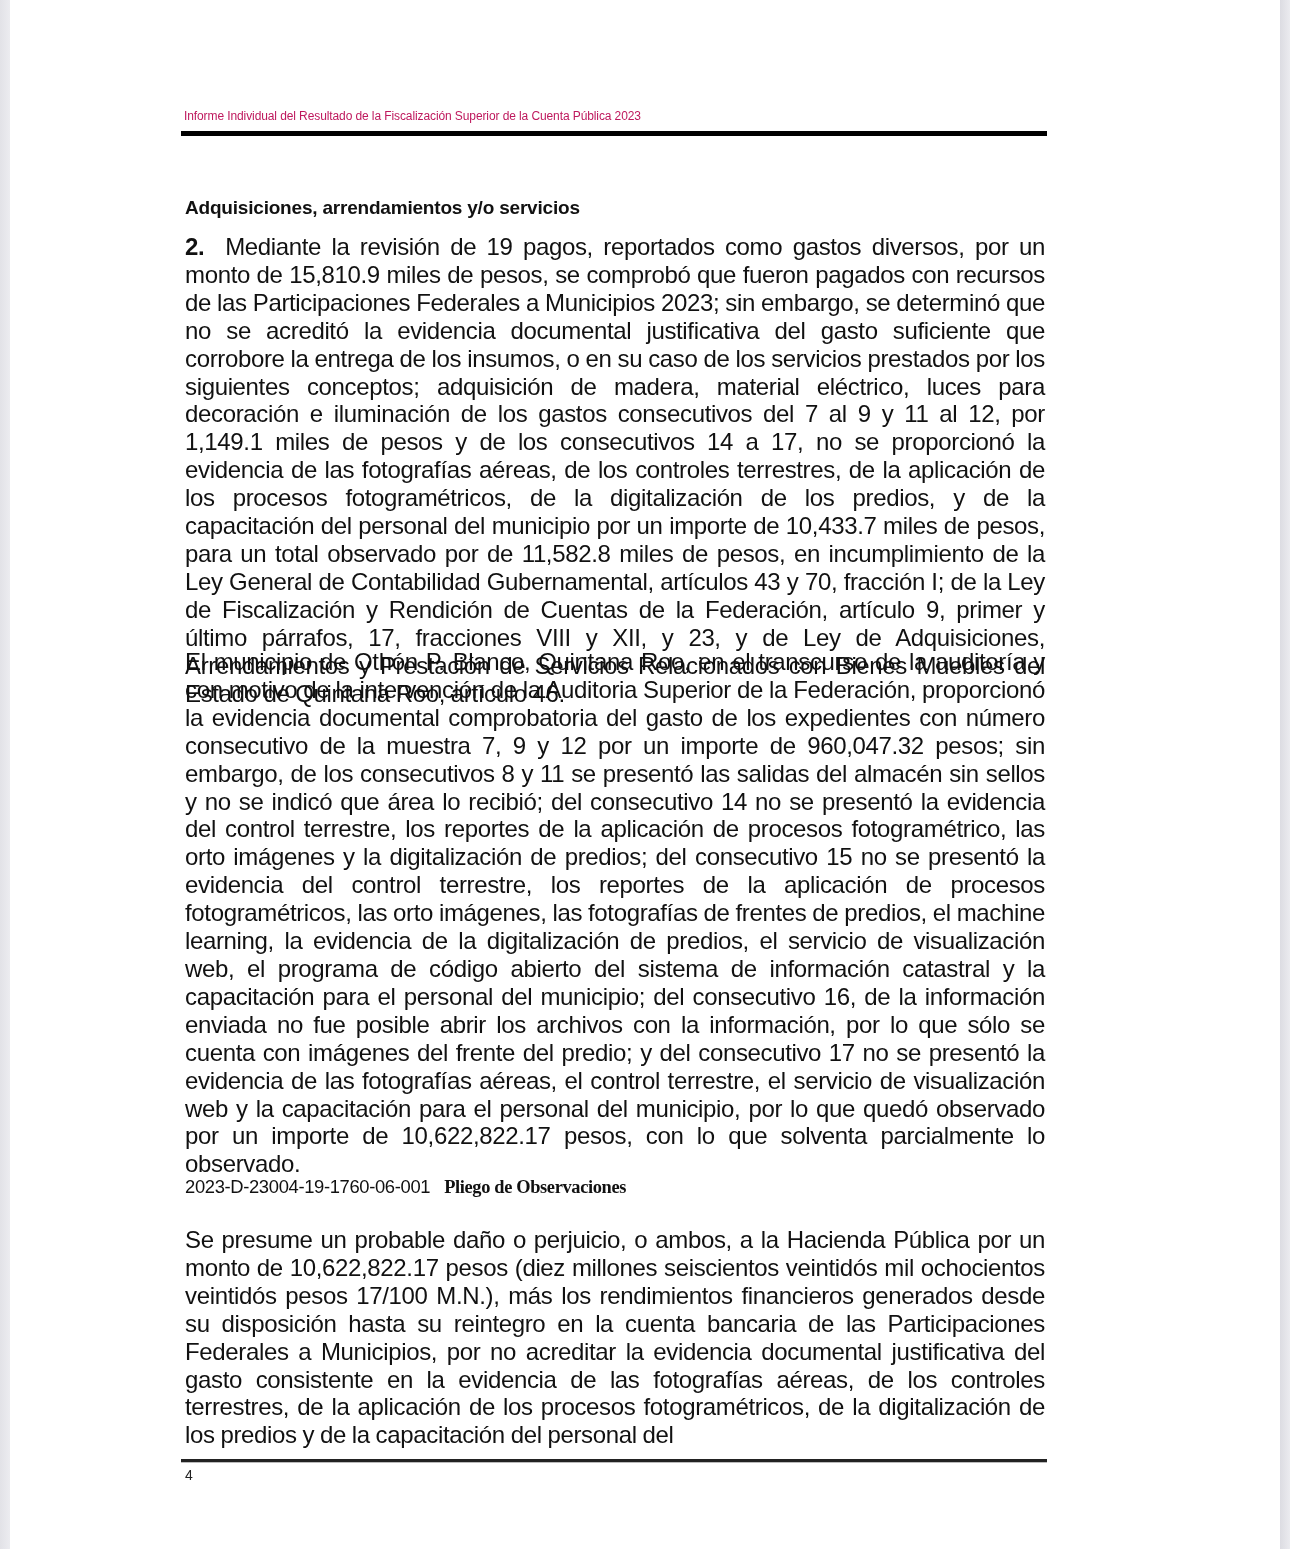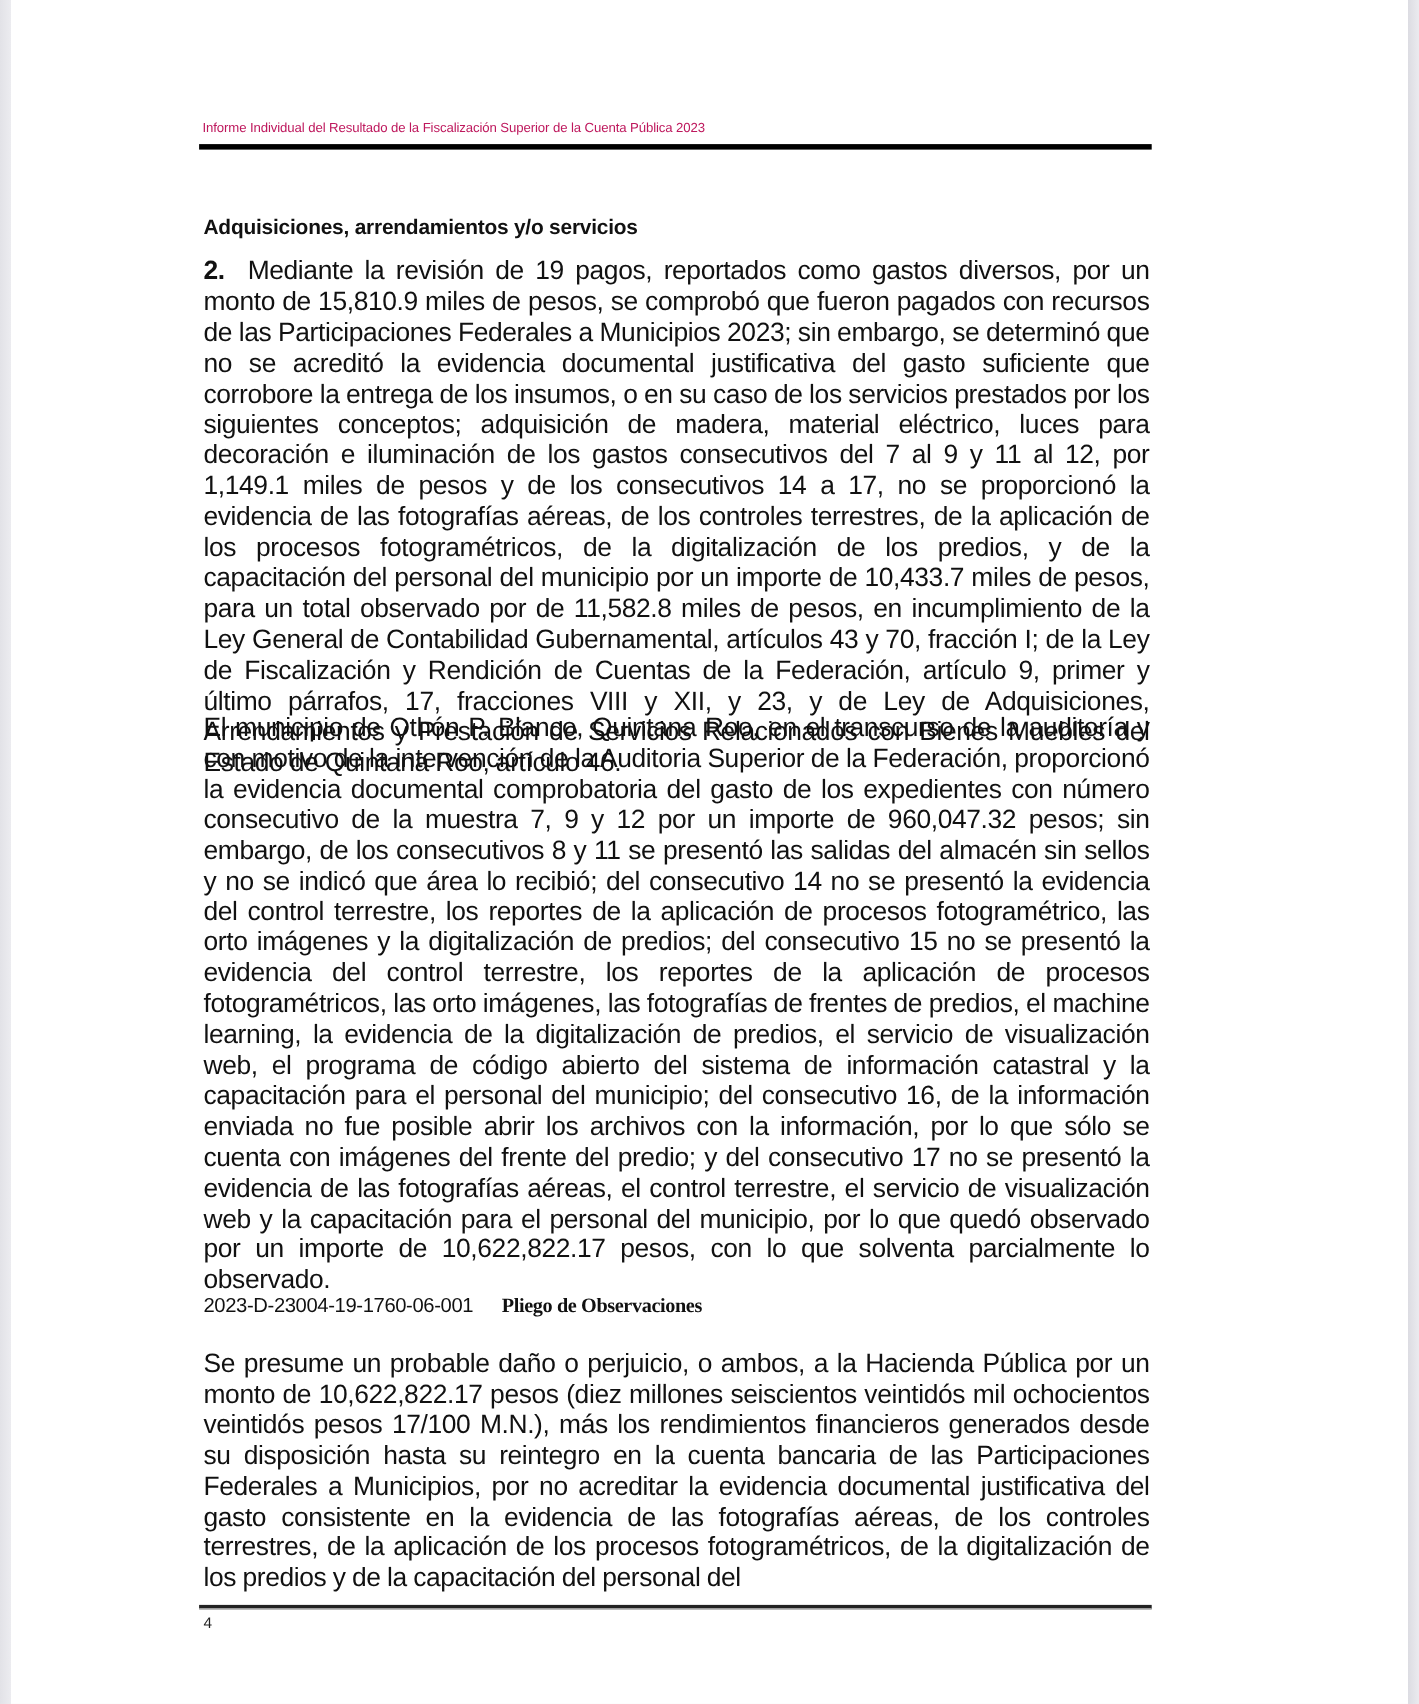--- a/index.html
+++ b/index.html
@@ -55,21 +55,21 @@
       word-spacing: -0.5px;
     }
     .para b { font-weight: bold; }
     .p1 { top: 233px; }
     .p2 { top: 648px; }
     .obs-line {
       position: absolute; left: 185px; top: 1176px;
       font-family: "Liberation Sans", sans-serif; font-size: 18.4px; color: #111;
       white-space: nowrap; letter-spacing: -0.35px;
     }
-    .obs-line .obs-code { margin-right: 26px; }
+    .obs-line .obs-code { margin-right: 14px; }
     .obs-line .obs-title { font-weight: bold; font-family: Liberation Serif, serif; }
     .p3 { top: 1226px; }
   </style>
 </head>
 <body>
 
 <div class="edge-left"></div>
 <div class="page"></div>
 <div class="edge-right"></div>
 

